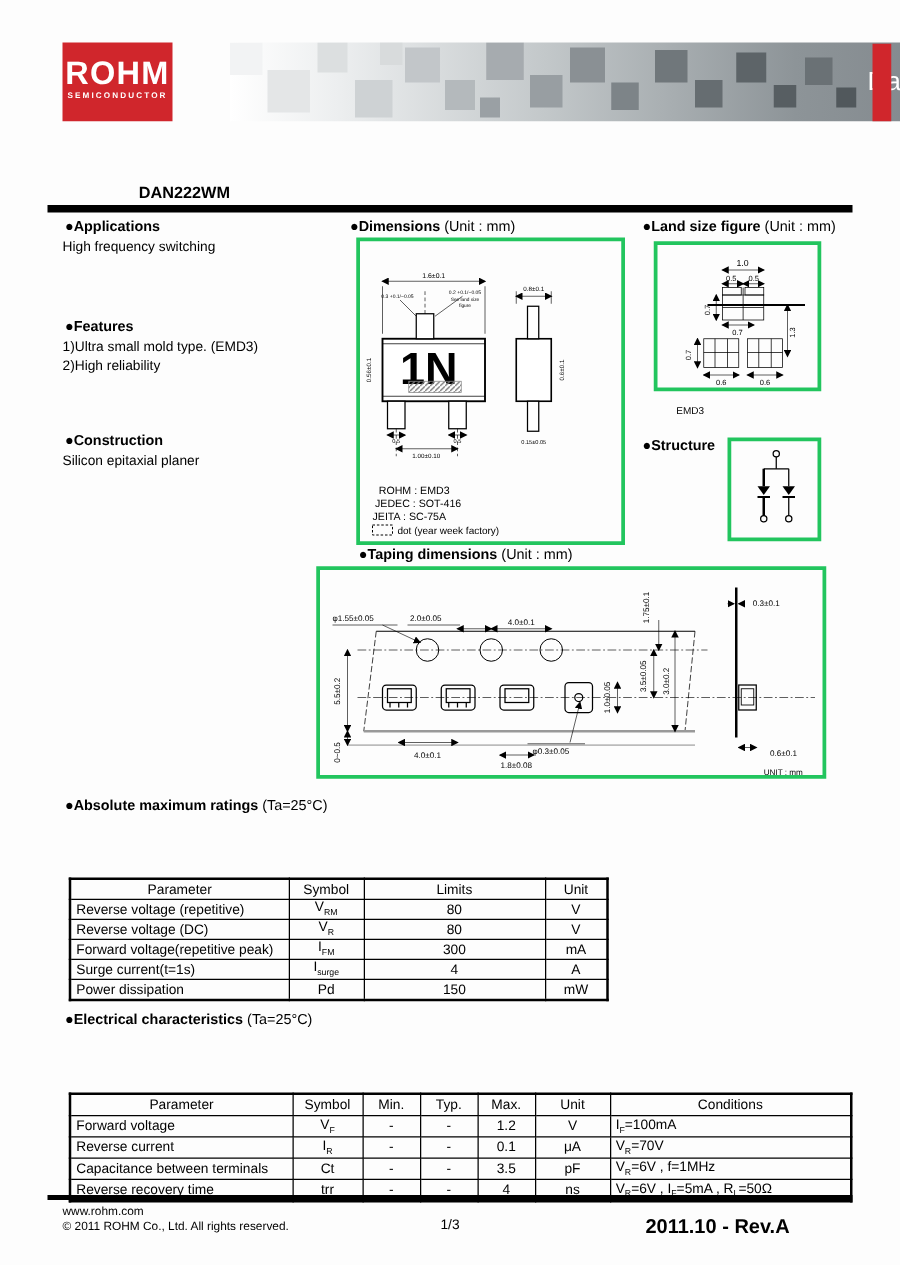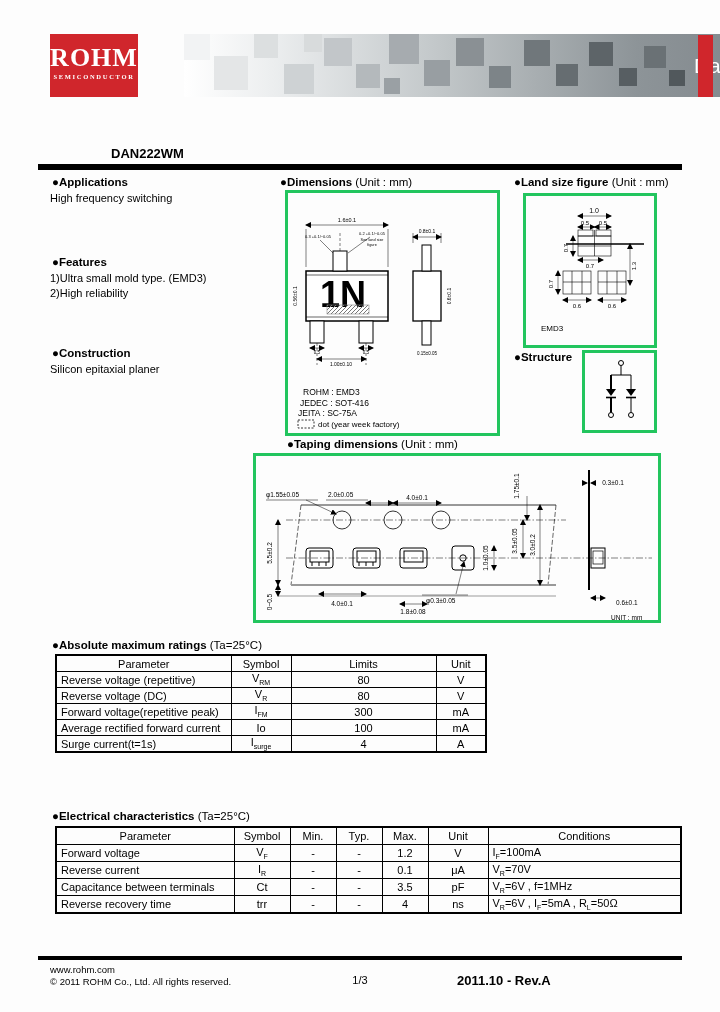--- a/index.html
+++ b/index.html
@@ -1,47 +1,47 @@
 <!DOCTYPE html>
 <html><head>
 <meta charset="utf-8">
 <style>
   html,body{margin:0;padding:0;background:#ffffff;}
   .page{position:relative;width:720px;height:1012px;background:#fdfdfd;font-family:"Liberation Sans",sans-serif;color:#000;overflow:hidden;}
   .abs{position:absolute;}
   
-  .logo{left:50px;top:34px;width:88px;height:63px;background:#d0262c;color:#fff;text-align:center;font-family:Liberation Serif, serif;}
+  .logo{left:50px;top:34px;width:88px;height:63px;background:#d0262c;color:#fff;text-align:center;}
   .logo-main{font-size:26px;font-weight:bold;line-height:28px;margin-top:10px;letter-spacing:1px;}
   .logo-sub{font-size:6.5px;font-weight:bold;letter-spacing:1.7px;margin-top:1px;}
   .banner{left:138px;top:34px;width:628px;height:63px;background:linear-gradient(90deg,#ffffff 0%,#eceeef 14%,#c3c8ca 40%,#8d9498 72%,#7c8287 100%);overflow:hidden;margin-left:46px;}
   .sq{position:absolute;}
   .banner-title{position:absolute;right:13px;top:50%;transform:translateY(-50%);font-size:21px;color:#fff;}
   .redbar{left:698px;top:35px;width:15px;height:62px;background:#d0262c;}
   .title{left:55px;top:106px;font-size:28px;letter-spacing:.5px;}
   .part{left:76px;top:146px;font-size:13px;font-weight:bold;padding-left:35px;}
   .rule{left:38px;top:164px;width:644px;height:6px;background:#000;}
   
   .sh{font-size:11.5px;white-space:nowrap;}
   .sh .b{font-weight:bold;margin-top:22px;}
   .bt{font-size:11px;white-space:nowrap;}
   .box{border:3px solid #22c55e;box-sizing:border-box;background:#fdfdfd;}
   svg text{font-family:"Liberation Sans",sans-serif;fill:#000;}
   
-  table{border-collapse:collapse;font-size:11px;table-layout:fixed;border:2px solid #000;}
+  table{border-collapse:collapse;font-size:11px;table-layout:fixed;border:2px solid #000;margin-top:48px;}
   td,th{border:1px solid #000;padding:0 4px;text-align:center;font-weight:normal;overflow:hidden;white-space:nowrap;}
   .amr td,.amr th{height:15px;}
   .ec td,.ec th{height:16px;}
   .tl{text-align:left;}
   sub{font-size:7px;}
   
   .frule{left:38px;top:956px;width:644px;height:4px;background:#000;}
   .furl{left:50px;top:964px;font-size:9.5px;}
   .fcopy{left:50px;top:976px;font-size:9.5px;}
   .fpage{left:330px;top:974px;width:60px;text-align:center;font-size:11px;}
-  .frev{left:457px;top:973px;width:200px;text-align:left;font-size:13px;font-weight:bold;}
+  .frev{left:474px;top:973px;width:200px;text-align:center;font-size:16px;font-weight:bold;}
 </style>
 </head>
 <body>
 
 <div class="page">
 
   <div class="abs logo">
     <div class="logo-main">ROHM</div>
     <div class="logo-sub">SEMICONDUCTOR</div>
   </div>
@@ -145,21 +145,21 @@
       <text x="12" y="212.5" font-size="8.5">JEDEC : SOT-416</text>
       <text x="10" y="223" font-size="8.5">JEITA : SC-75A</text>
       <rect x="10" y="227" width="16" height="8" fill="none" stroke="#000" stroke-width="0.8" stroke-dasharray="2 1.5"></rect>
       <text x="30" y="234" font-size="8">dot (year week factory)</text>
     </svg>
   </div>
 
   <div class="abs sh" style="left:514px;top:176px">
     <span class="b">●Land size figure</span><span> (Unit : mm)</span>
   </div>
-  <div class="abs box" style="left:523px;top:193px;width:134px;height:155px">
+  <div class="abs box" style="left:523px;top:193px;width:134px;height:120px">
     <svg width="132" height="153" viewBox="0 0 132 153">
       <defs>
         <marker id="ar2" markerWidth="6" markerHeight="6" refX="5" refY="3" orient="auto-start-reverse" markerUnits="userSpaceOnUse">
           <path d="M0,0 L6,3 L0,6 z" fill="#000"></path>
         </marker>
       </defs>
       <g stroke="#000" stroke-width="0.6" fill="none">
         <rect x="52" y="34" width="15" height="6"></rect>
         <rect x="70" y="34" width="15" height="6"></rect>
         <rect x="52" y="40" width="33" height="20"></rect>
@@ -341,30 +341,30 @@
           <td>80</td>
           <td>V</td>
         </tr>
         <tr>
           <td class="tl">Forward voltage(repetitive peak)</td>
           <td><span>I</span><sub>FM</sub></td>
           <td>300</td>
           <td>mA</td>
         </tr>
         <tr>
-          <td class="tl">Average rectified forward current</td>
-          <td><span>Io</span></td>
-          <td>100</td>
-          <td>mA</td>
-        </tr>
-        <tr>
           <td class="tl">Surge current(t=1s)</td>
           <td><span>I</span><sub>surge</sub></td>
           <td>4</td>
           <td>A</td>
+        </tr>
+        <tr>
+          <td class="tl">Power dissipation</td>
+          <td><span>Pd</span></td>
+          <td>150</td>
+          <td>mW</td>
         </tr>
       </tbody>
   </table>
 
   <div class="abs sh" style="left:52px;top:810px">
     <span class="b">●Electrical characteristics</span><span> (Ta=25°C)</span>
   </div>
   <table id="ec-table" class="abs ec" style="left:55px;top:826px;width:625px">
     <colgroup>
         <col style="width:178px">

